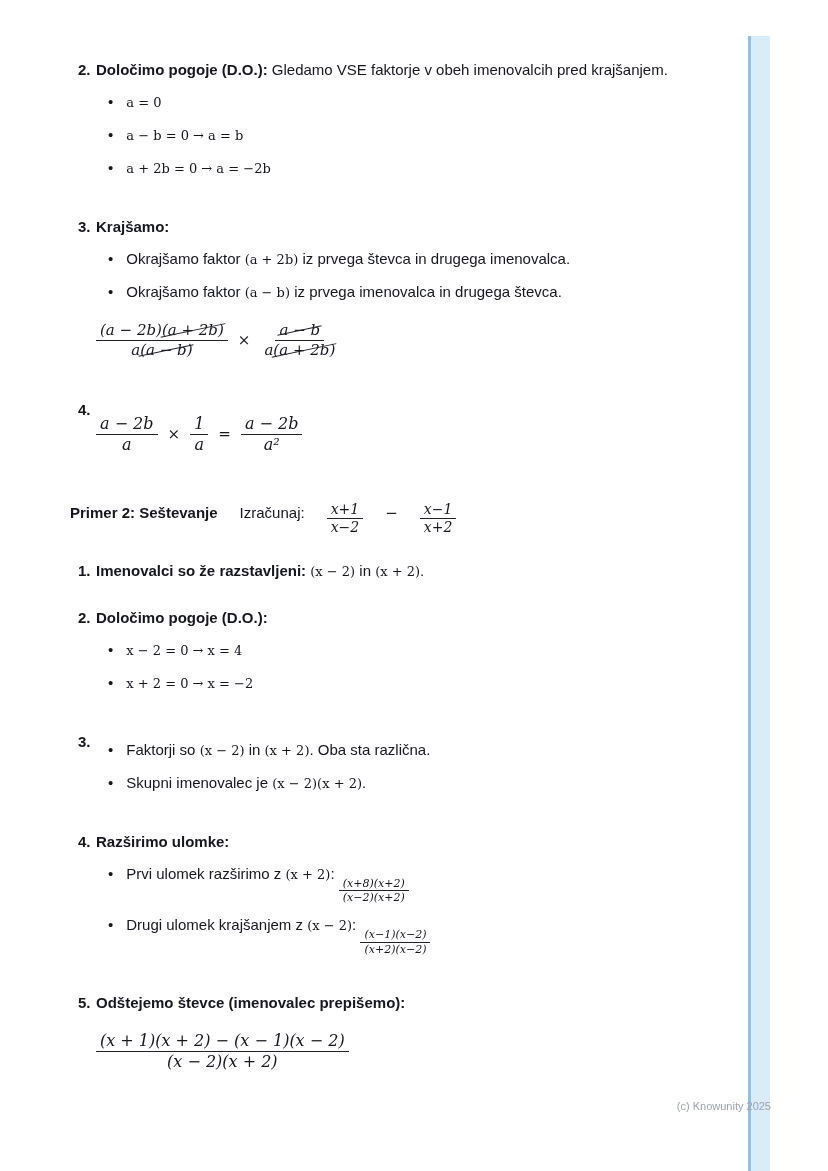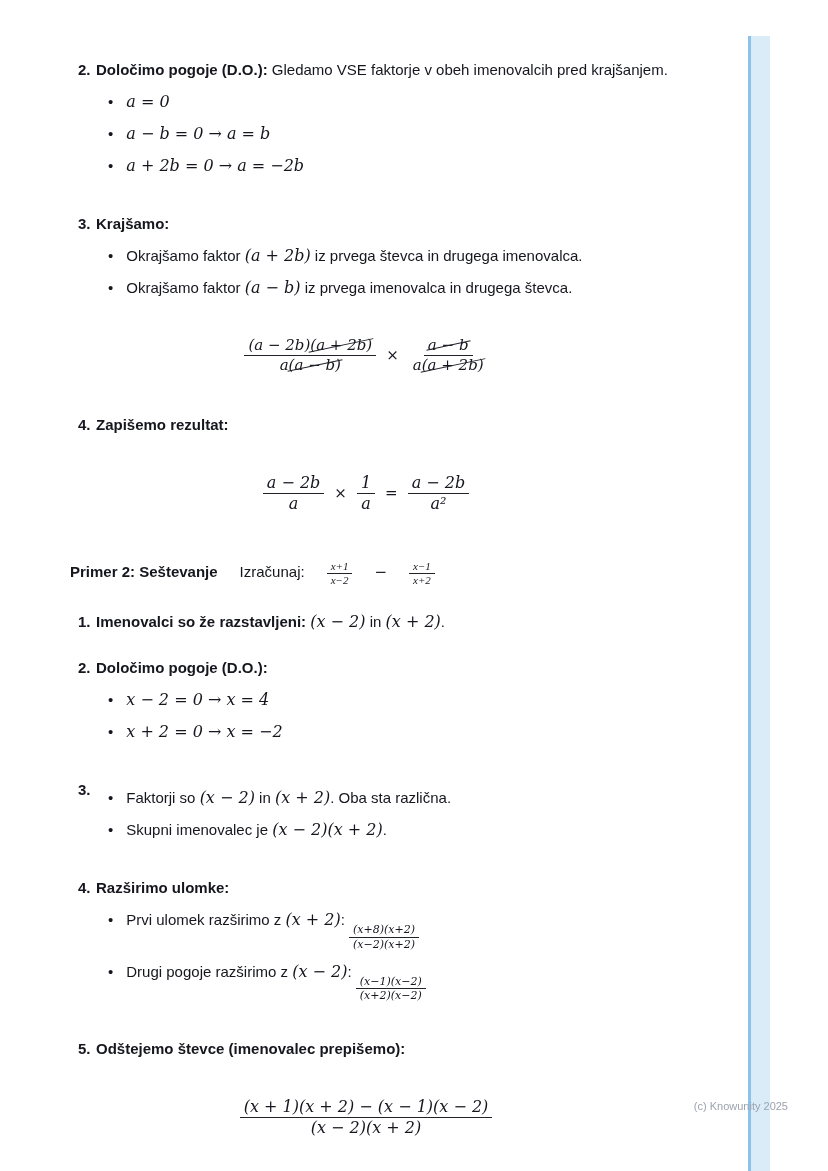--- a/index.html
+++ b/index.html
@@ -35,67 +35,66 @@
   .inum { flex:none; width:18px; font-weight:700; }
   .ibody { flex:1; min-width:0; }
   .head b { font-weight:700; }
 
   .bullets { list-style:none; margin-top:6px; padding-left:12px; }
   .bullets li { display:flex; gap:13px; margin:8px 0; align-items:baseline; }
   .bullets li .marker { flex:none; }
 
   .math {
     font-family:"DejaVu Serif", serif;
-    font-style:italic;
-    font-size:16px;
+    font-size:13px;
   }
 
   .frac {
     display:inline-flex;
     flex-direction:column;
     align-items:center;
     text-align:center;
     vertical-align:middle;
     font-family:"DejaVu Serif", serif;
     font-style:italic;
     line-height:1.25;
   }
   .frac .fnum { border-bottom:1.2px solid #20222a; padding:0 4px; white-space:nowrap; }
   .frac .fden { padding:0 4px; white-space:nowrap; }
-  .frac.tiny { font-size:11px; vertical-align:-6px;font-family:Liberation Serif, serif; }
+  .frac.tiny { font-size:14px; vertical-align:-6px; }
   .frac.small { font-size:11px; vertical-align:-8px; }
 
   .display {
     width:540px;
     display:flex;
-    justify-content:center;
+    justify-content:flex-start;
     align-items:center;
     gap:10px;
-    margin:36px 0 12px 0;
+    margin:16px 0 12px 0;
     font-size:16px;
   }
   .display .op, .display .eq { font-family:"DejaVu Serif", serif; font-size:15px; }
   .display.cancelrow { font-size:15px; }
 
   .cx { position:relative; display:inline-block; }
   .cx::after {
     content:"";
     position:absolute;
     left:-2px; right:-2px; top:48%;
     border-top:1.3px solid #20222a;
     transform:rotate(-12deg);
   }
 
   .p2head { margin-top:34px; display:flex; align-items:flex-start; gap:22px; flex-wrap:wrap; }
   .p2head b { font-weight:700; }
   .p2head .op { font-family:"DejaVu Serif", serif; }
 
   .watermark {
     position:absolute;
-    top:1100px; right:40px;
+    top:1100px; right:57px;
     font-size:11px;
     color:#9ca3af;
   }
 </style>
 </head>
 <body>
 
 <div class="page">
   <div class="edge-stripe"></div>
 
@@ -147,21 +146,20 @@
             <span class="fnum"><span class="cx">a − b</span></span>
             <span class="fden"><span>a</span><span class="cx">(a + 2b)</span></span>
           </span>
         </div>
       </div>
     </div>
 
     <div class="item">
       <span class="inum">4.</span>
       <div class="ibody">
-        <p class="head"><b>Zapišemo rezultat:</b></p>
         <div class="display">
           <span class="frac">
             <span class="fnum">a − 2b</span>
             <span class="fden">a</span>
           </span>
           <span class="op">×</span>
           <span class="frac">
             <span class="fnum">1</span>
             <span class="fden">a</span>
           </span>
@@ -235,21 +233,21 @@
         <ul class="bullets">
           <li>
               <span class="marker">•</span>
               <span><span>Prvi ulomek razširimo z </span><span class="math">(x + 2)</span><span>: </span> <span class="frac small">
                   <span class="fnum">(x+8)(x+2)</span>
                   <span class="fden">(x−2)(x+2)</span>
                 </span></span>
             </li>
           <li>
               <span class="marker">•</span>
-              <span><span>Drugi pogoje razširimo z </span><span class="math">(x − 2)</span><span>: </span> <span class="frac small">
+              <span><span>Drugi ulomek krajšanjem z </span><span class="math">(x − 2)</span><span>: </span> <span class="frac small">
                   <span class="fnum">(x−1)(x−2)</span>
                   <span class="fden">(x+2)(x−2)</span>
                 </span></span>
             </li>
         </ul>
       </div>
     </div>
 
     <div class="item">
       <span class="inum">5.</span>

